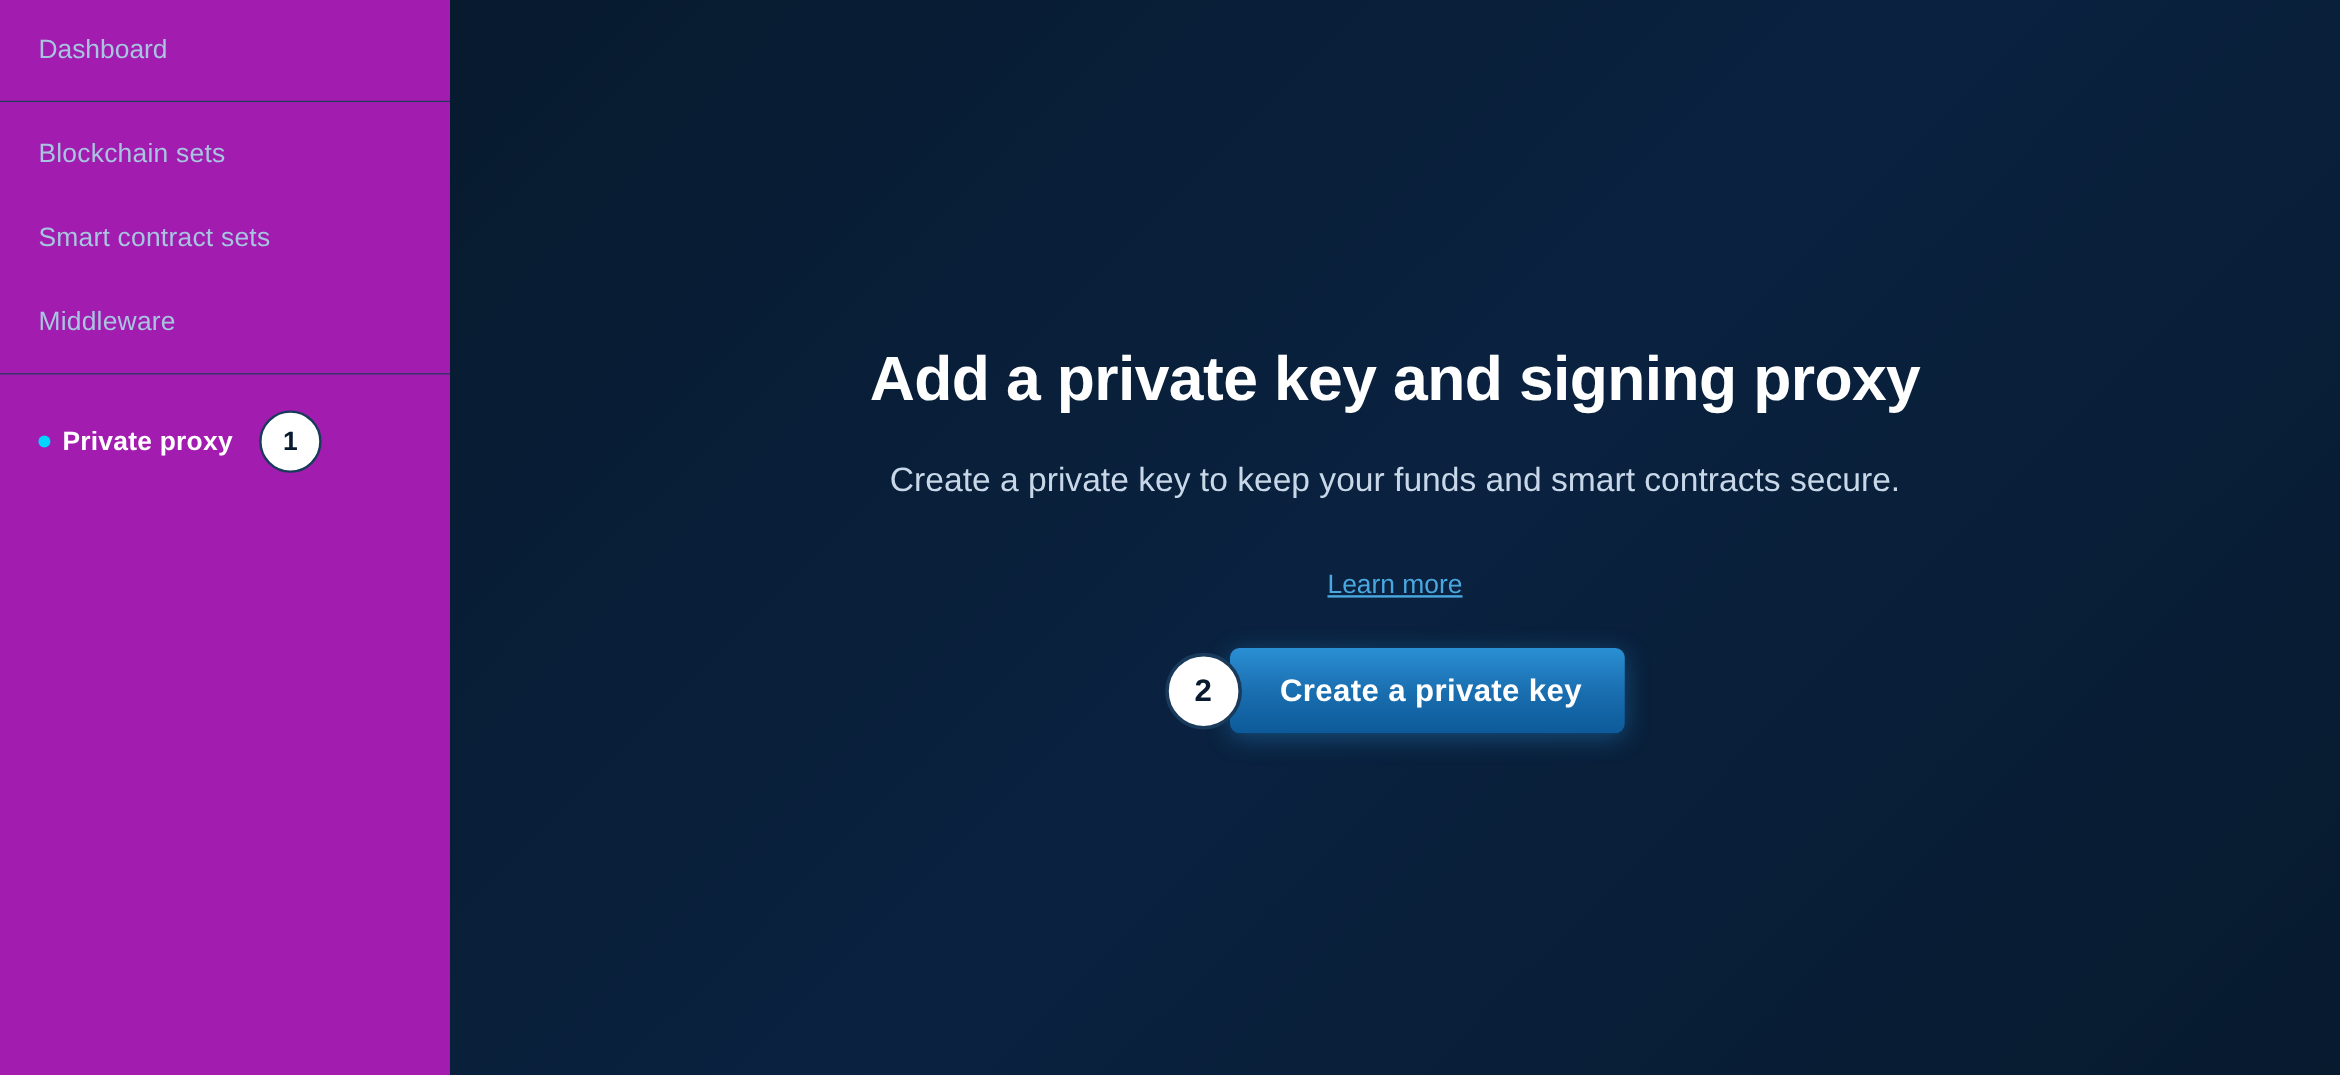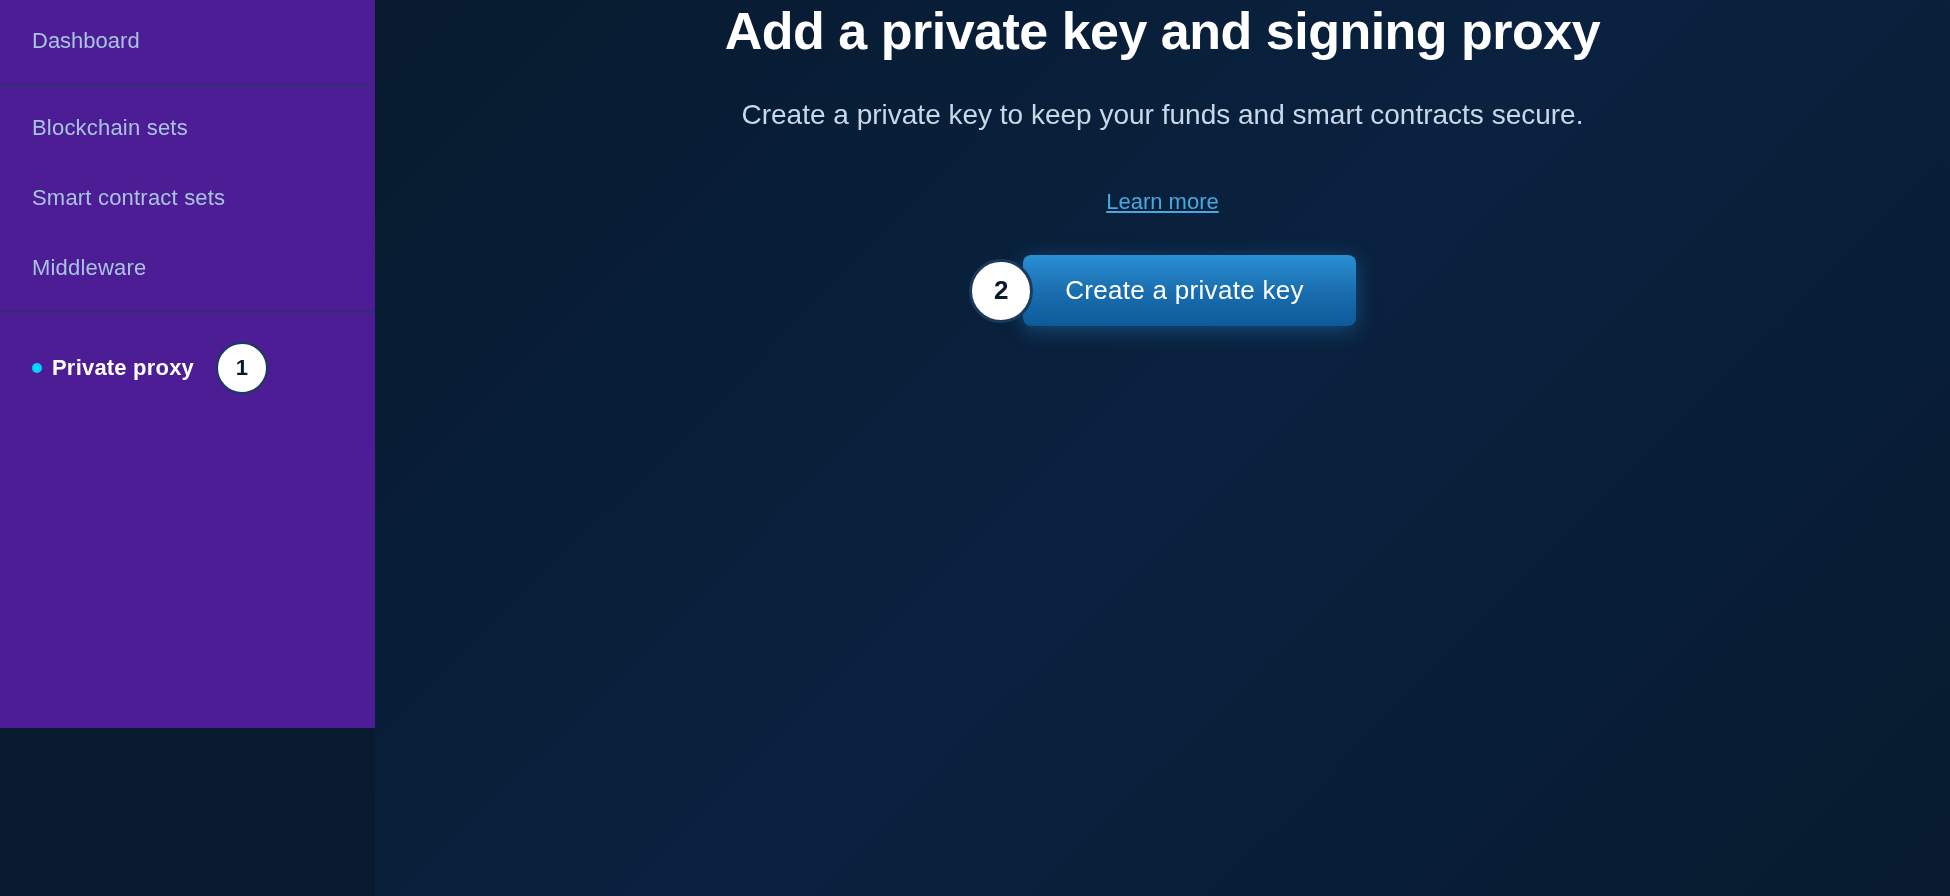--- a/index.html
+++ b/index.html
@@ -14,22 +14,22 @@
       display: flex;
       font-family: 'Segoe UI', Arial, sans-serif;
       background-color: #071a2e;
       overflow: hidden;
     }
 
     
     .sidebar {
       width: 375px;
       min-width: 375px;
-      height: 728px;
-      background-color: #4c1d95;
+      height: 896px;
+      background-color: #a21caf;
       display: flex;
       flex-direction: column;
       padding: 0;
     }
 
     .sidebar-item {
       padding: 22px 32px;
       color: #a8c4e0;
       font-size: 22px;
       font-weight: 400;
@@ -84,20 +84,21 @@
     }
 
     
     .main-content {
       flex: 1;
       height: 896px;
       background: linear-gradient(135deg, #071a2e 0%, #0a2240 50%, #071a2e 100%);
       display: flex;
       flex-direction: column;
       align-items: center;
+      justify-content: center;
       position: relative;
     }
 
     .main-inner {
       display: flex;
       flex-direction: column;
       align-items: center;
       gap: 32px;
       max-width: 900px;
       text-align: center;
@@ -148,24 +149,24 @@
       font-weight: 700;
       position: relative;
       z-index: 2;
       margin-right: -10px;
     }
 
     .create-private-key-btn {
       background: linear-gradient(180deg, #2a8fd4 0%, #1a6fb0 50%, #0d5a9a 100%);
       color: #ffffff;
       font-size: 26px;
-      font-weight: 400;
+      font-weight: 700;
       border: none;
       border-radius: 8px;
-      padding: 20px 52px 20px 42px;
+      padding: 20px 36px 20px 42px;
       cursor: pointer;
       letter-spacing: 0.3px;
       box-shadow: 0 4px 20px rgba(42, 143, 212, 0.4);
     }
   </style>
 </head>
 <body>
 
 <nav class="sidebar">
   <div class="dashboard-item">Dashboard</div>

